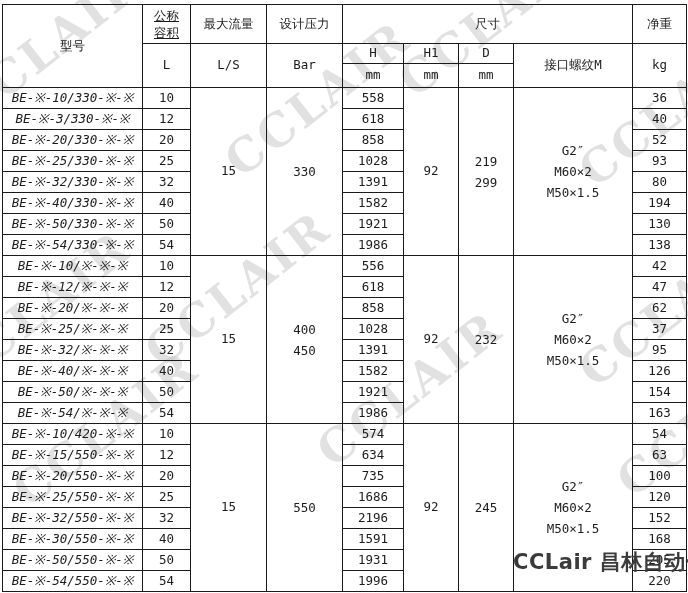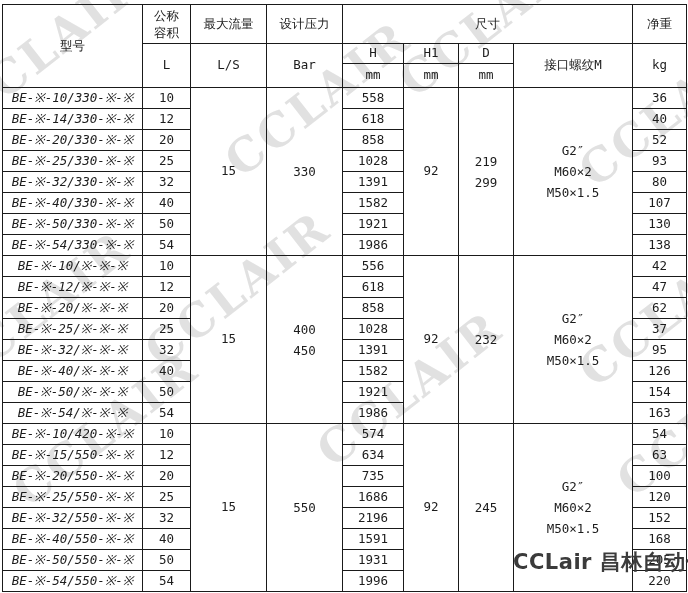--- a/index.html
+++ b/index.html
@@ -35,21 +35,21 @@
     overflow:hidden;
   }
   td.hd { font-family:"DejaVu Sans","Liberation Sans",sans-serif; font-size:13px; }
   td.unit { font-size:12px; }
   tr.hr1 { height:39px; }
   tr.hr2 { height:20px; }
   tr.hr3 { height:24px; }
   tr.dr  { height:21px; }
   td.model { text-align:left; padding-left:9px; font-size:12px;font-style:italic; }
   td.ml div { line-height:21px; }
-  td.vh2 div { line-height:17px; }
+  td.vh2 div { line-height:17px;text-decoration:underline; }
 </style>
 </head>
 <body>
 
 <div class="page">
 
   <div>
     <span class="wm" style="left:-60px; top:18px;">CCLAIR</span>
     <span class="wm" style="left:208px; top:72px;">CCLAIR</span>
     <span class="wm" style="left:382px; top:-8px;">CCLAIR</span>
@@ -117,21 +117,21 @@
           <div>299</div>
         </td>
         <td rowspan="8" class="ml">
           <div>G2″</div>
           <div>M60×2</div>
           <div>M50×1.5</div>
         </td>
         <td>36</td>
       </tr>
       <tr class="dr">
-          <td class="model">BE-※-14/330-※-※</td>
+          <td class="model">BE-※-3/330-※-※</td>
           <td>12</td>
           <td>618</td>
           <td>40</td>
         </tr>
       <tr class="dr">
           <td class="model">BE-※-20/330-※-※</td>
           <td>20</td>
           <td>858</td>
           <td>52</td>
         </tr>
@@ -144,21 +144,21 @@
       <tr class="dr">
           <td class="model">BE-※-32/330-※-※</td>
           <td>32</td>
           <td>1391</td>
           <td>80</td>
         </tr>
       <tr class="dr">
           <td class="model">BE-※-40/330-※-※</td>
           <td>40</td>
           <td>1582</td>
-          <td>107</td>
+          <td>194</td>
         </tr>
       <tr class="dr">
           <td class="model">BE-※-50/330-※-※</td>
           <td>50</td>
           <td>1921</td>
           <td>130</td>
         </tr>
       <tr class="dr">
           <td class="model">BE-※-54/330-※-※</td>
           <td>54</td>
@@ -266,21 +266,21 @@
           <td>1686</td>
           <td>120</td>
         </tr>
       <tr class="dr">
           <td class="model">BE-※-32/550-※-※</td>
           <td>32</td>
           <td>2196</td>
           <td>152</td>
         </tr>
       <tr class="dr">
-          <td class="model">BE-※-40/550-※-※</td>
+          <td class="model">BE-※-30/550-※-※</td>
           <td>40</td>
           <td>1591</td>
           <td>168</td>
         </tr>
       <tr class="dr">
           <td class="model">BE-※-50/550-※-※</td>
           <td>50</td>
           <td>1931</td>
           <td>205</td>
         </tr>

